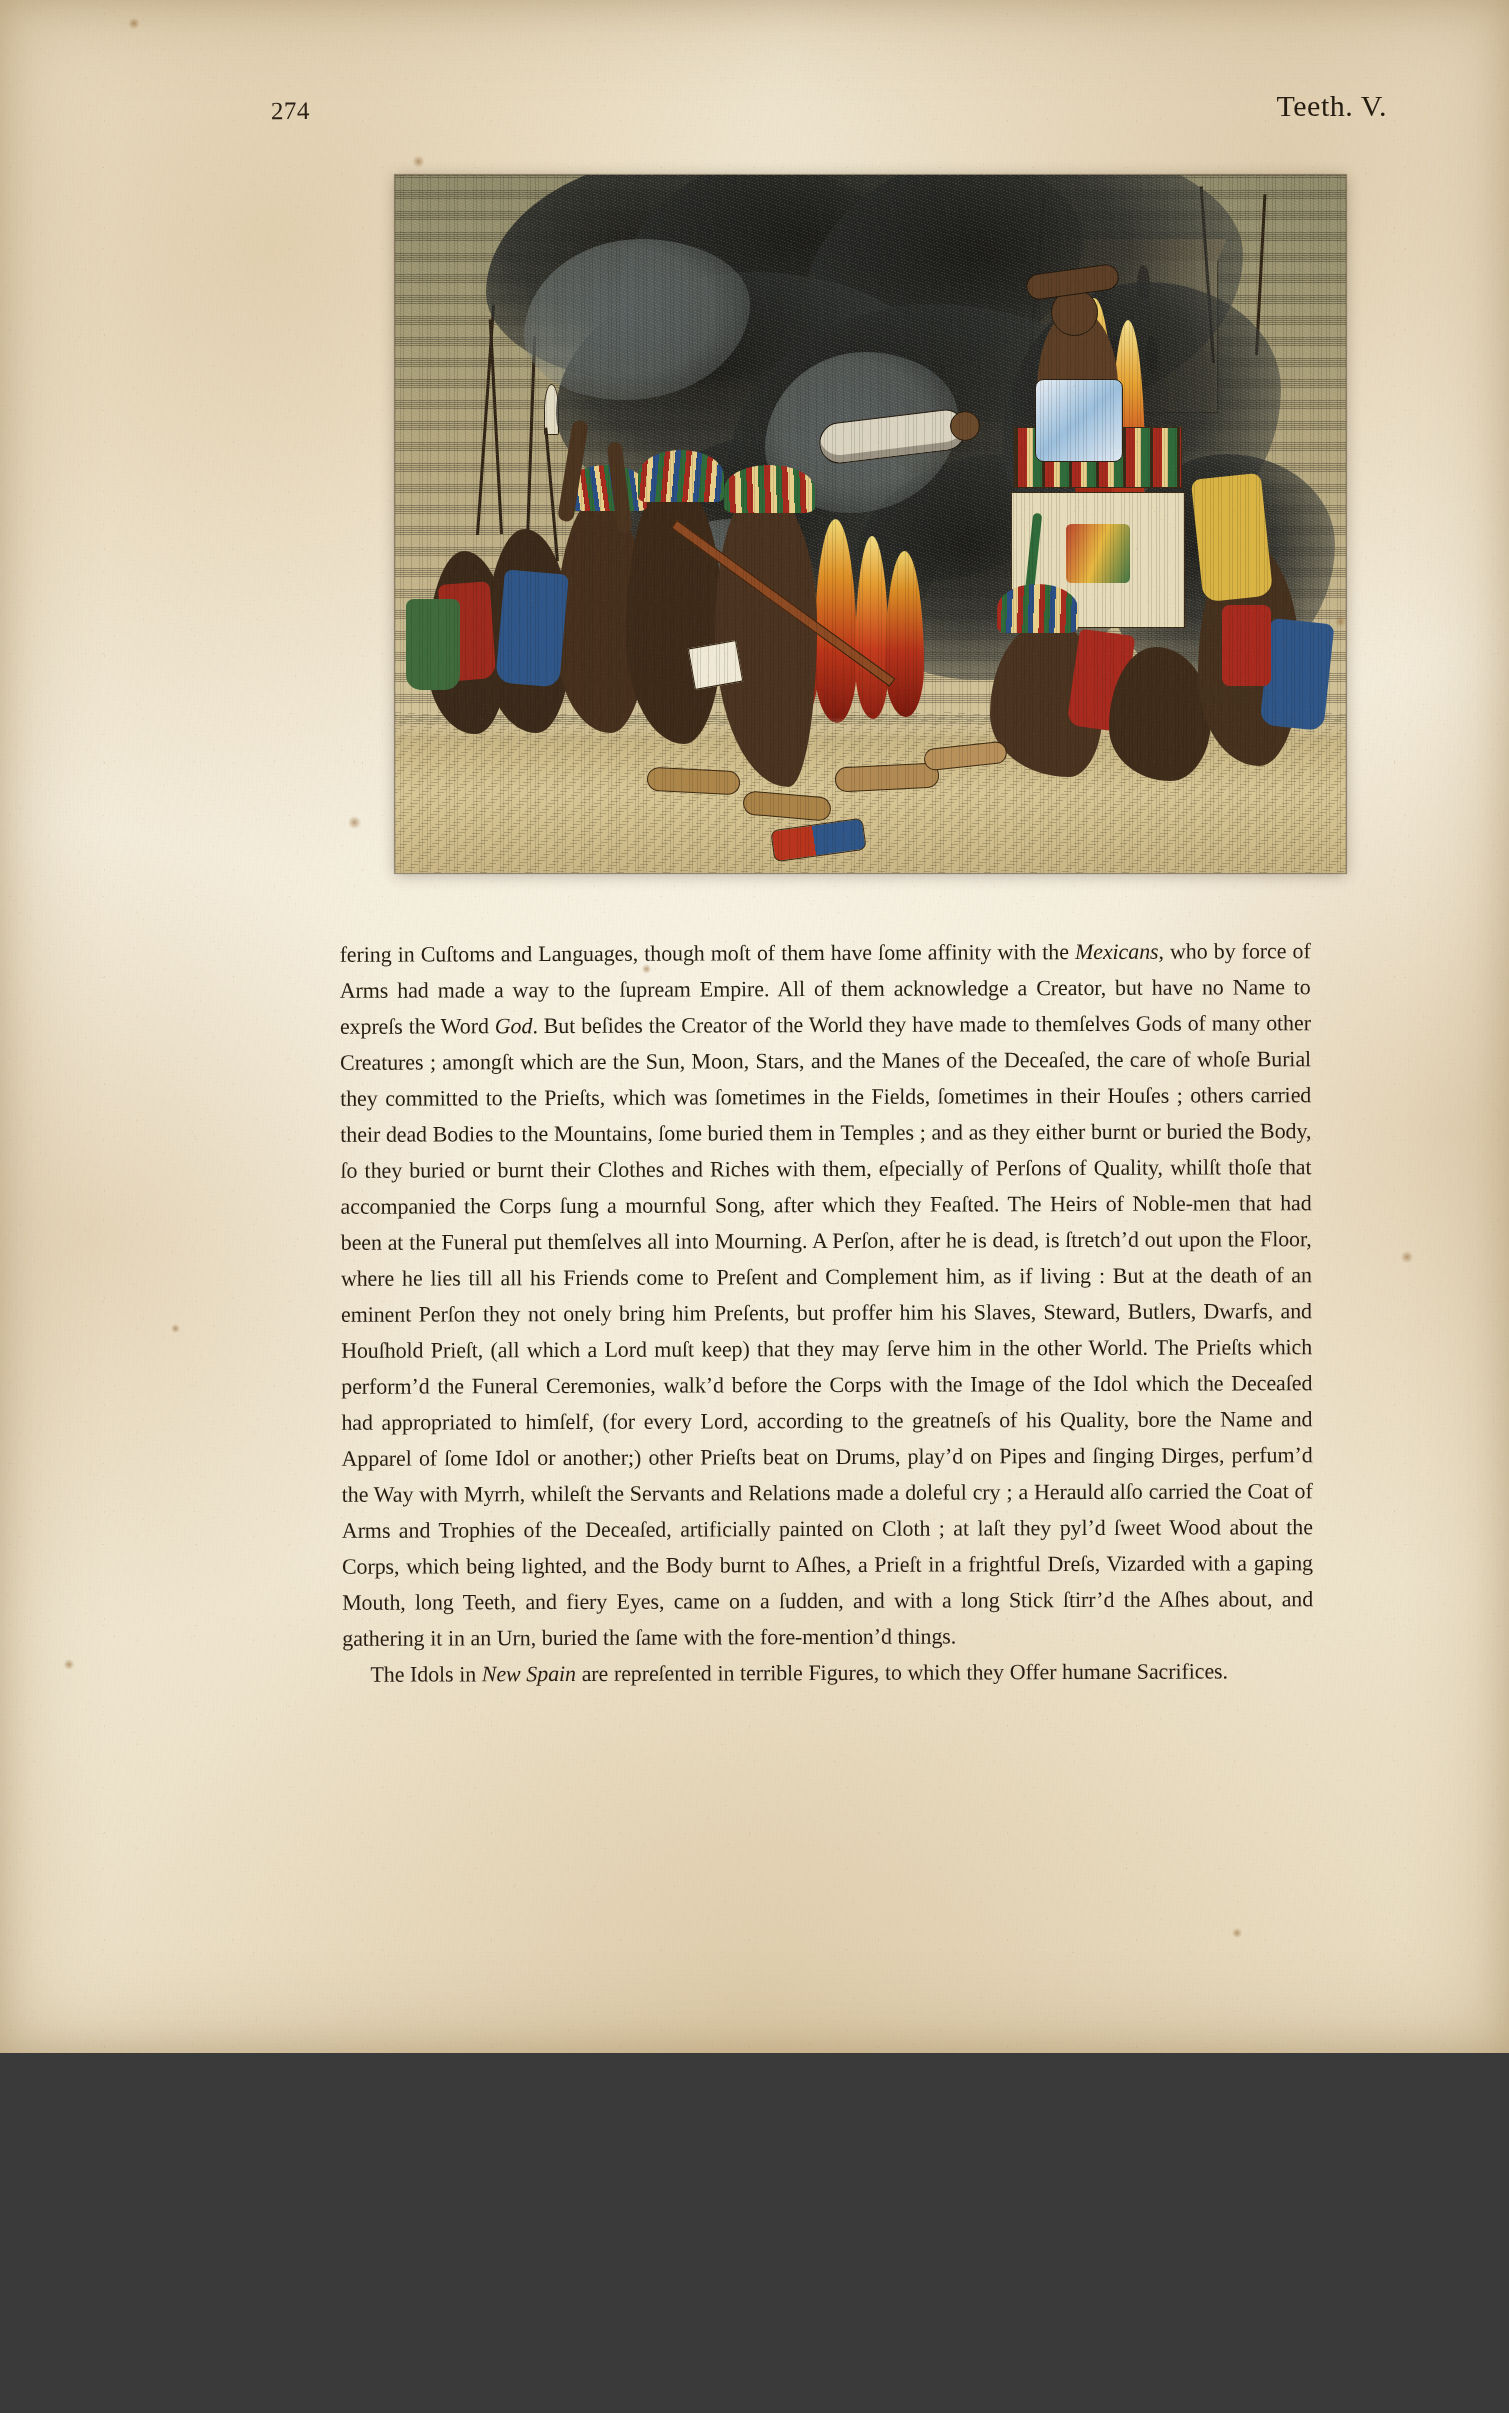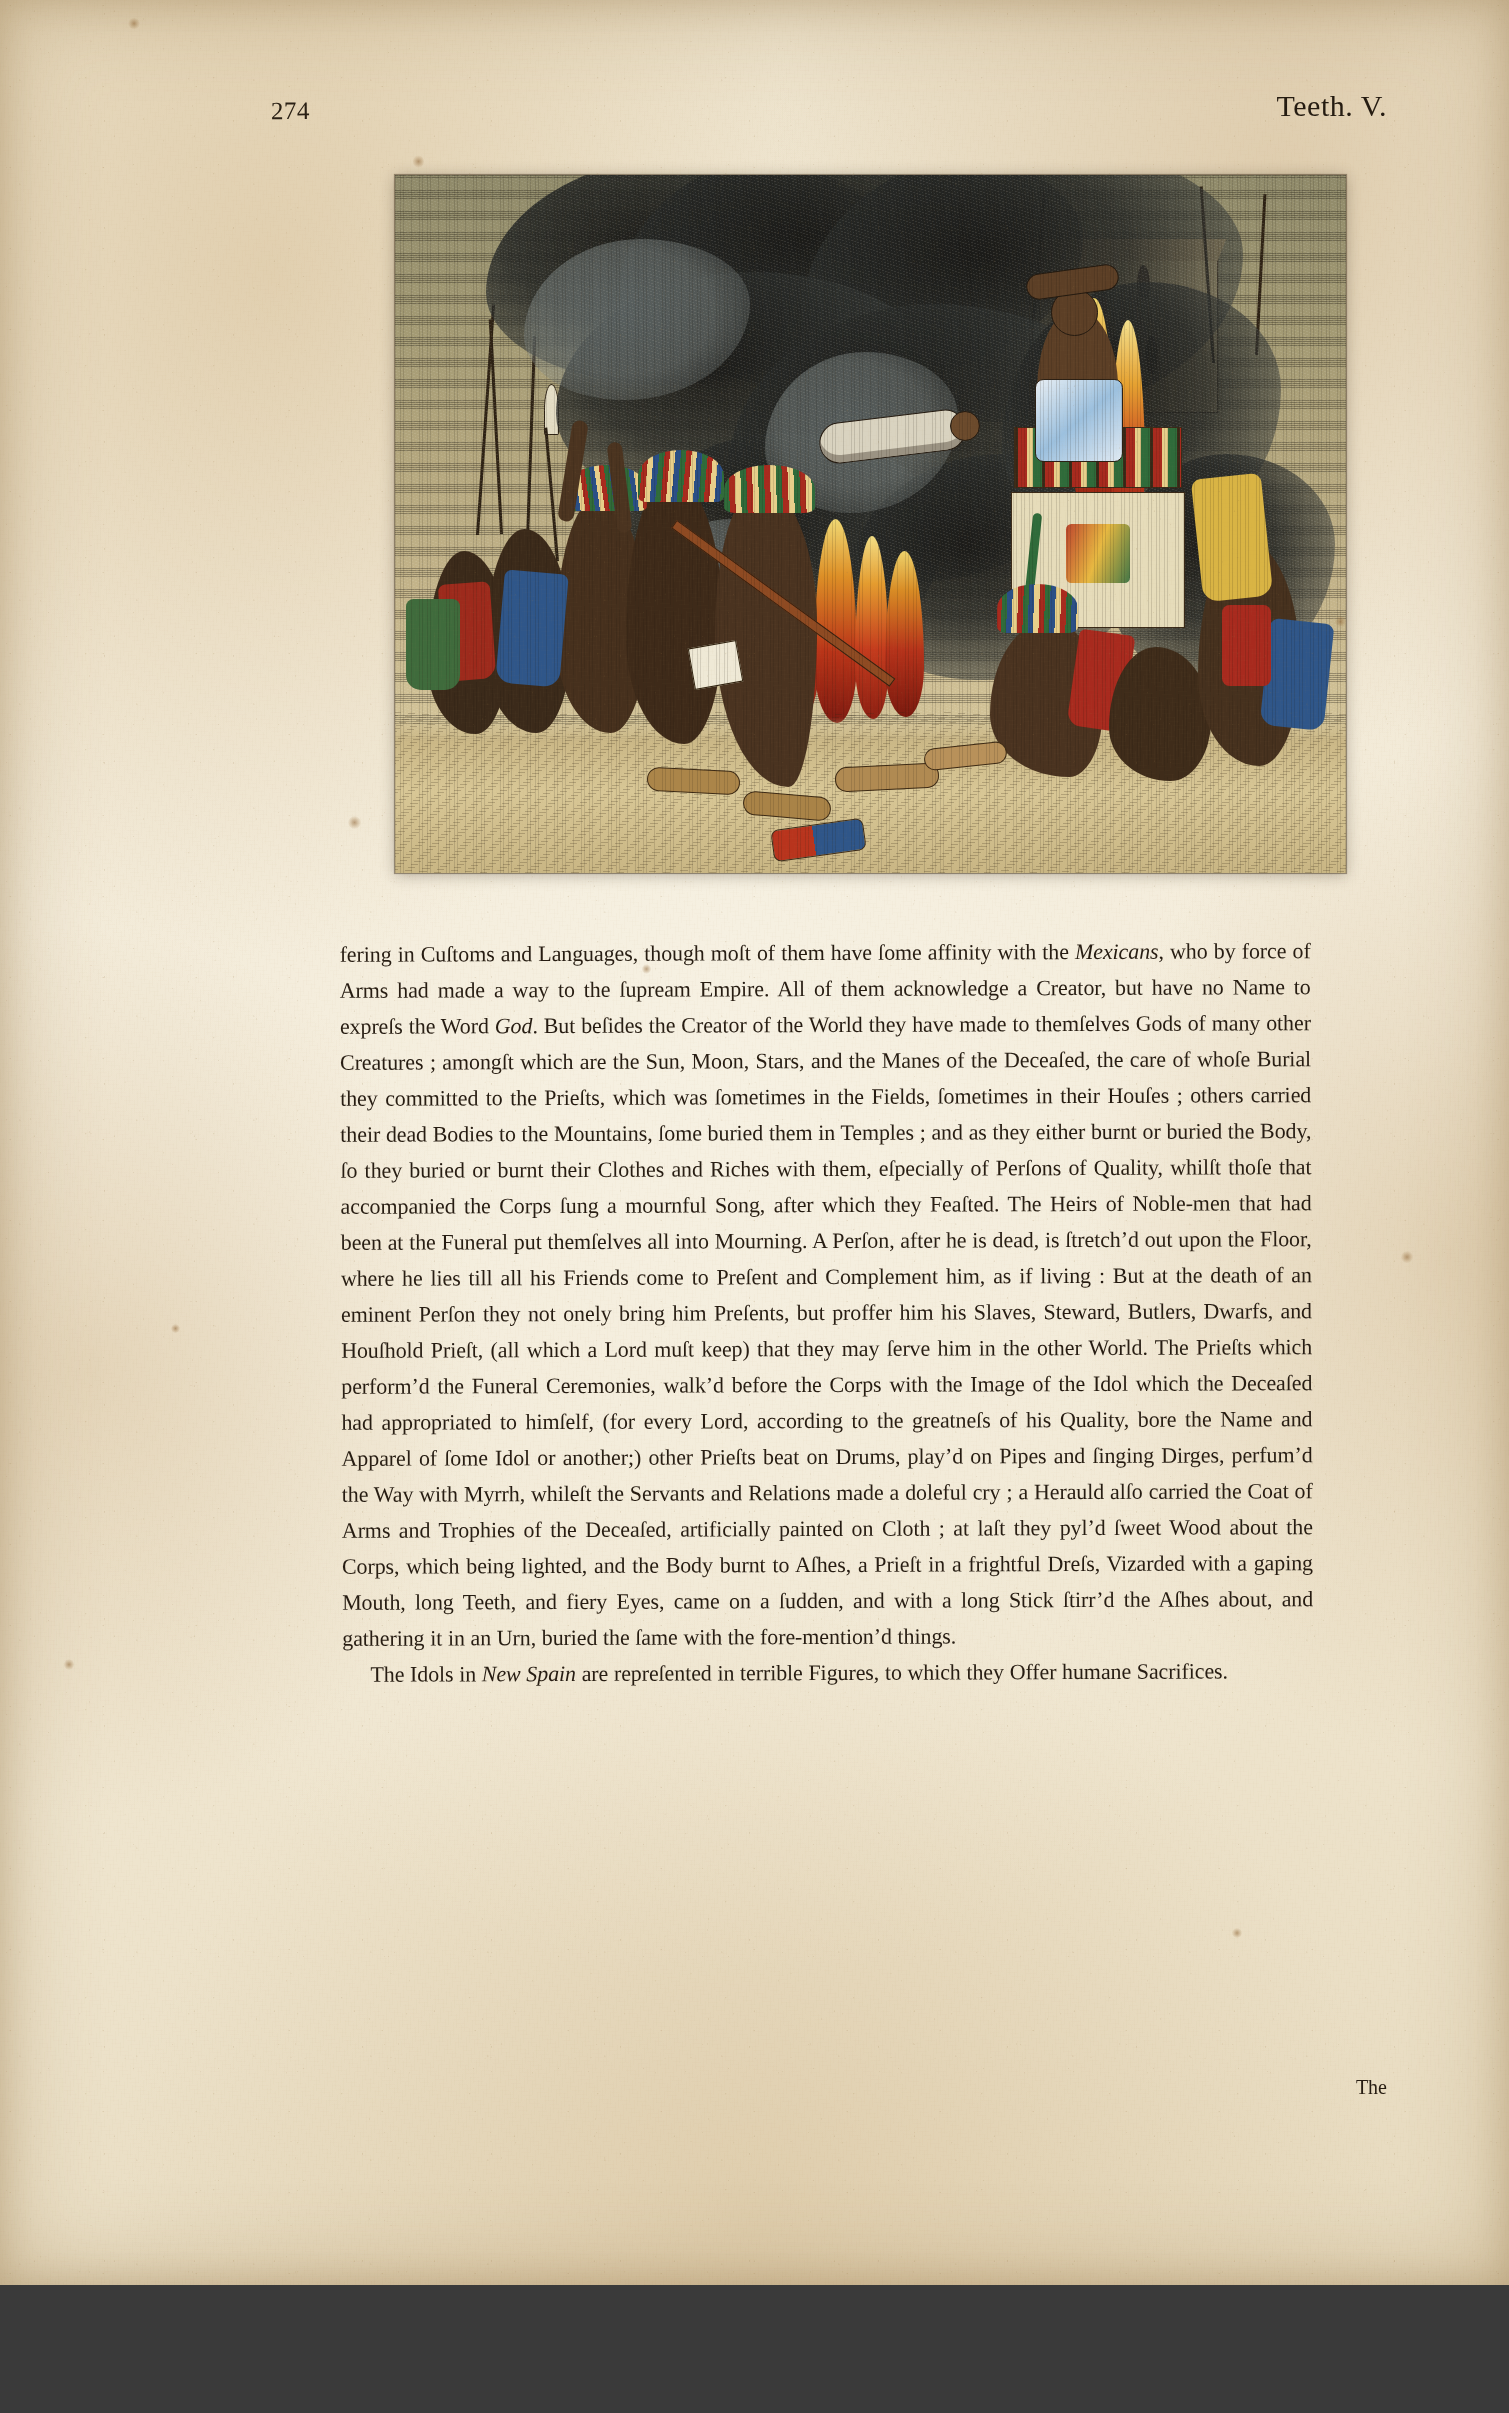--- a/index.html
+++ b/index.html
@@ -4,21 +4,21 @@
 <style>
   html, body {
     margin: 0;
     padding: 0;
     background: #3a3a3a;
   }
 
   .page {
     position: relative;
     width: 1509px;
-    height: 2285px;
+    height: 2053px;
     overflow: hidden;
     background:
       radial-gradient(ellipse 60% 50% at 18% 12%,  rgba(214,190,150,0.55) 0%, rgba(214,190,150,0) 60%),
       radial-gradient(ellipse 55% 40% at 85% 8%,   rgba(206,180,140,0.50) 0%, rgba(206,180,140,0) 62%),
       radial-gradient(ellipse 70% 45% at 50% 97%,  rgba(210,186,146,0.45) 0%, rgba(210,186,146,0) 60%),
       radial-gradient(ellipse 40% 30% at 6% 60%,   rgba(205,178,136,0.40) 0%, rgba(205,178,136,0) 65%),
       radial-gradient(ellipse 38% 34% at 96% 55%,  rgba(203,176,134,0.42) 0%, rgba(203,176,134,0) 65%),
       radial-gradient(ellipse 75% 60% at 48% 45%,  rgba(247,242,228,0.85) 0%, rgba(247,242,228,0) 70%),
       linear-gradient(170deg, #ebe0c8 0%, #f1e8d4 26%, #f3ebd9 50%, #eee4cd 74%, #e6d9bd 100%);
     font-family: "Liberation Serif", "DejaVu Serif", serif;

